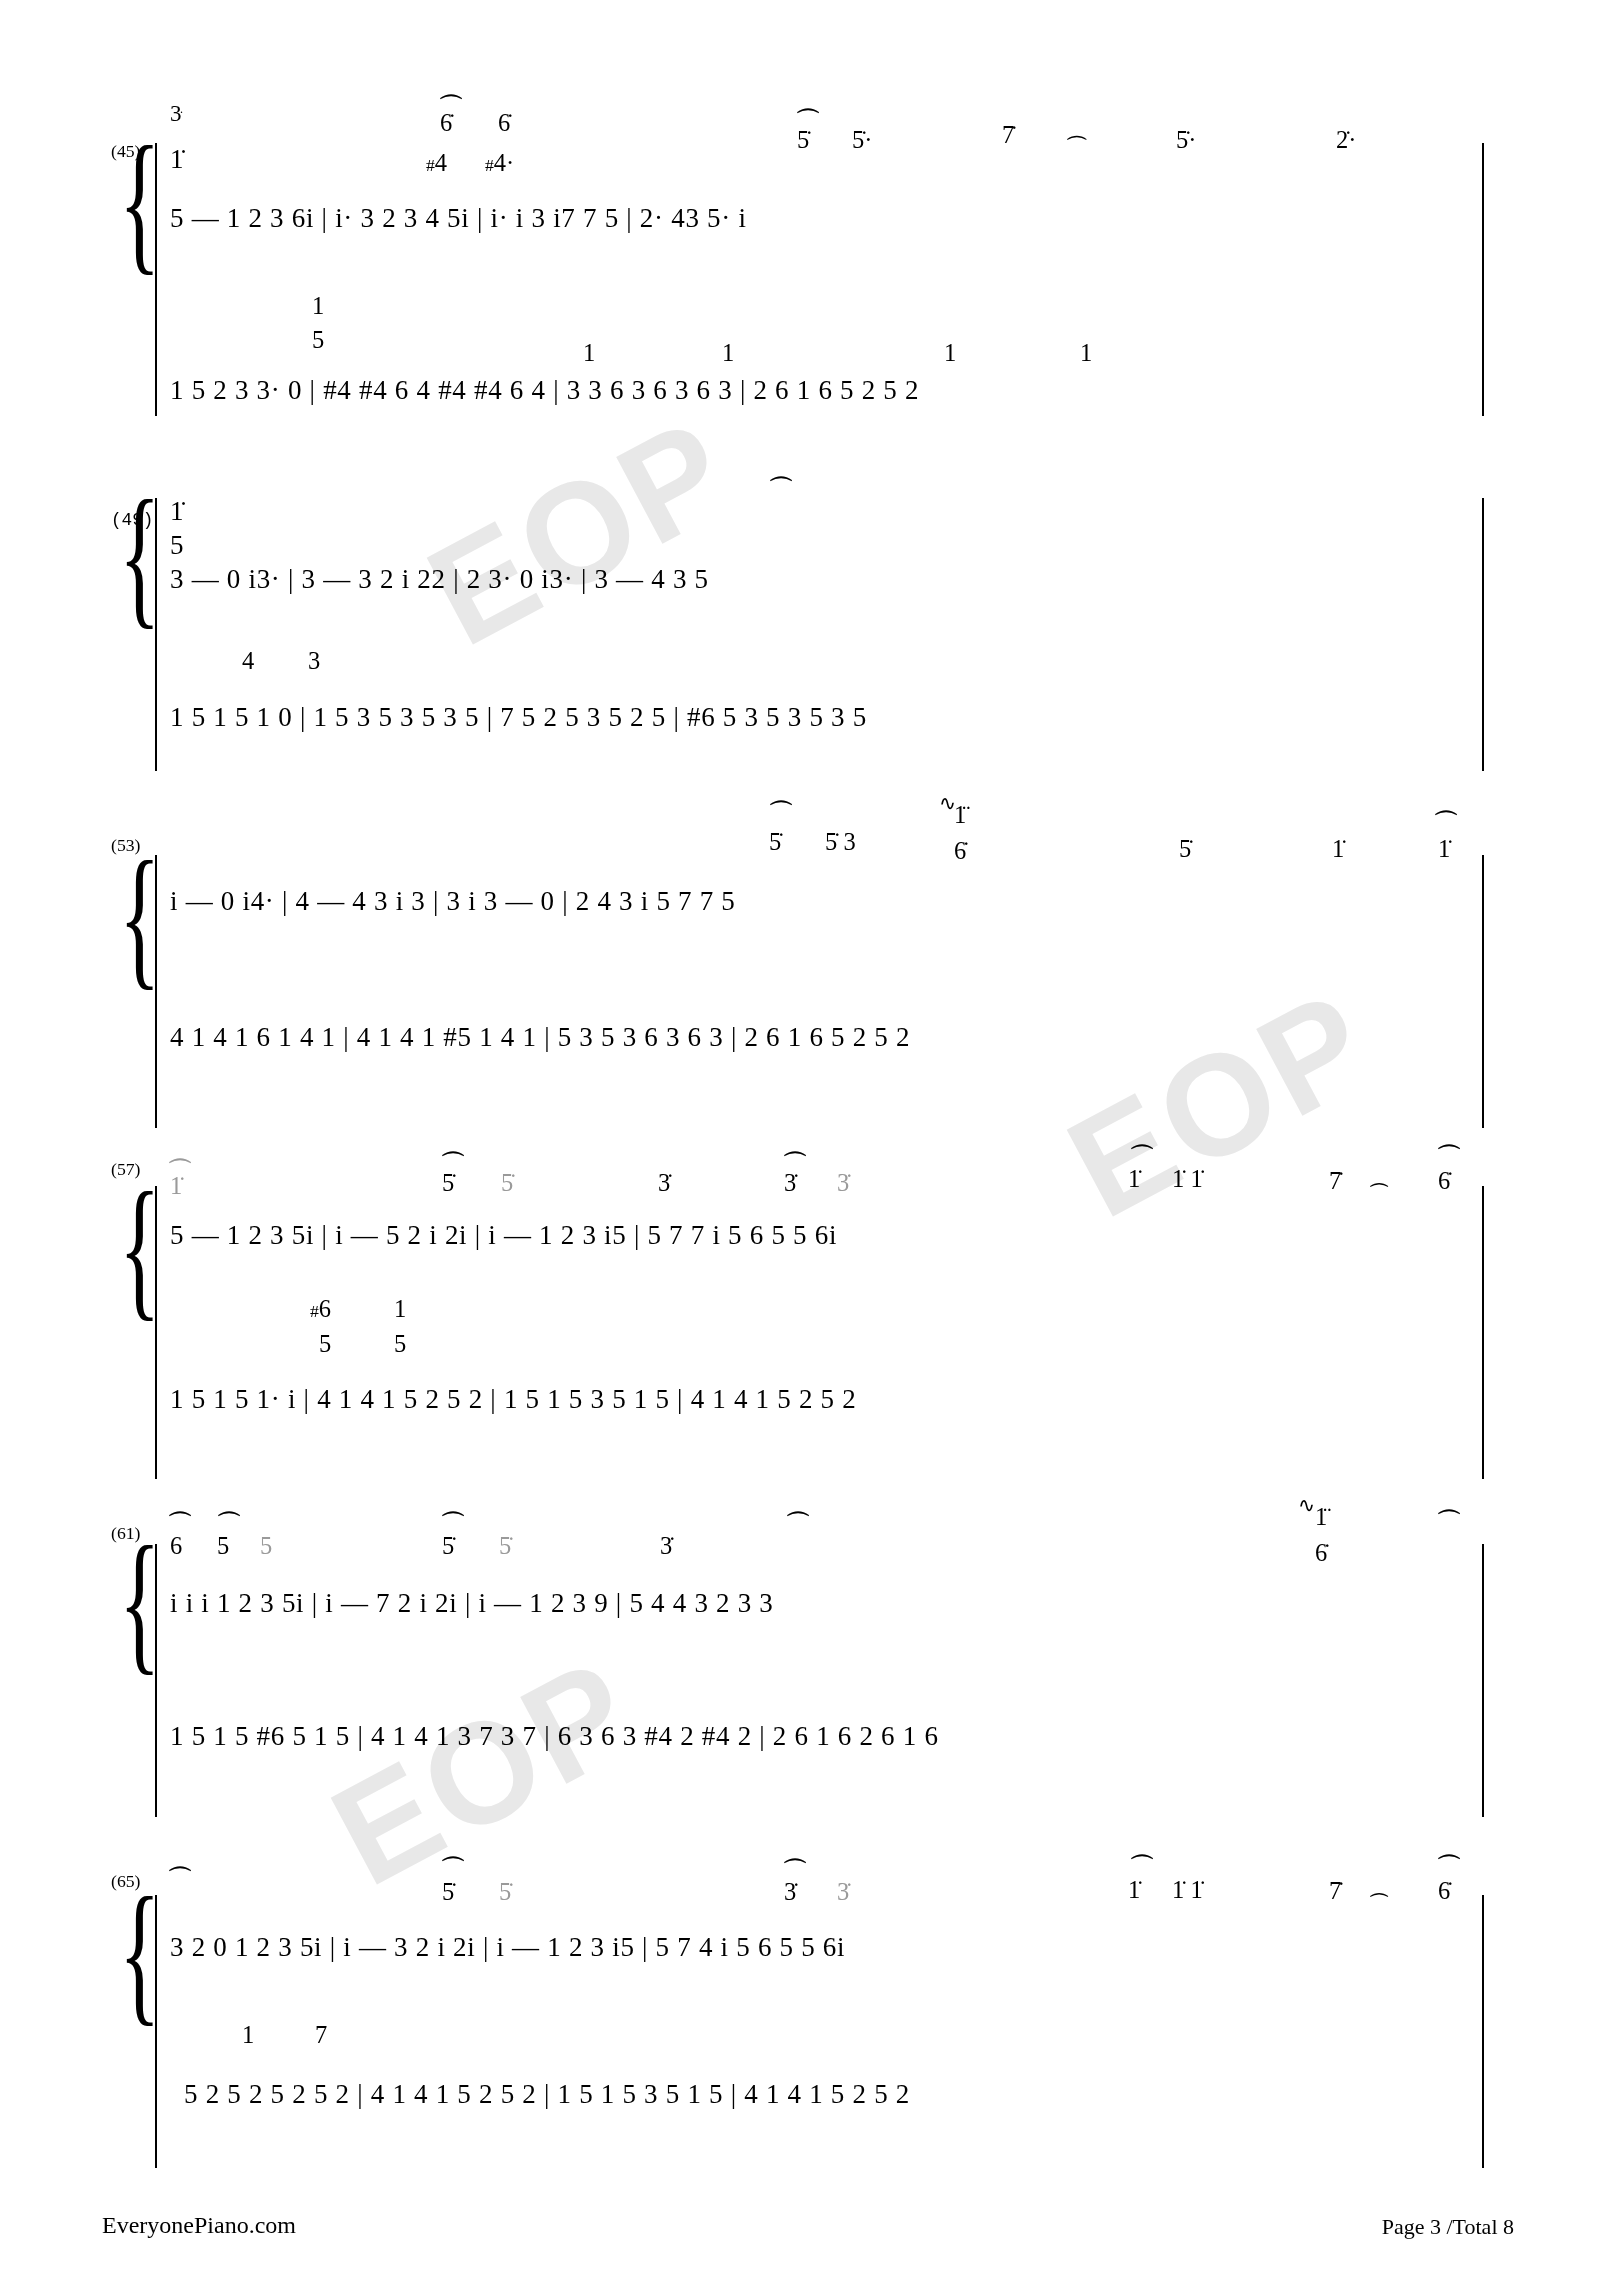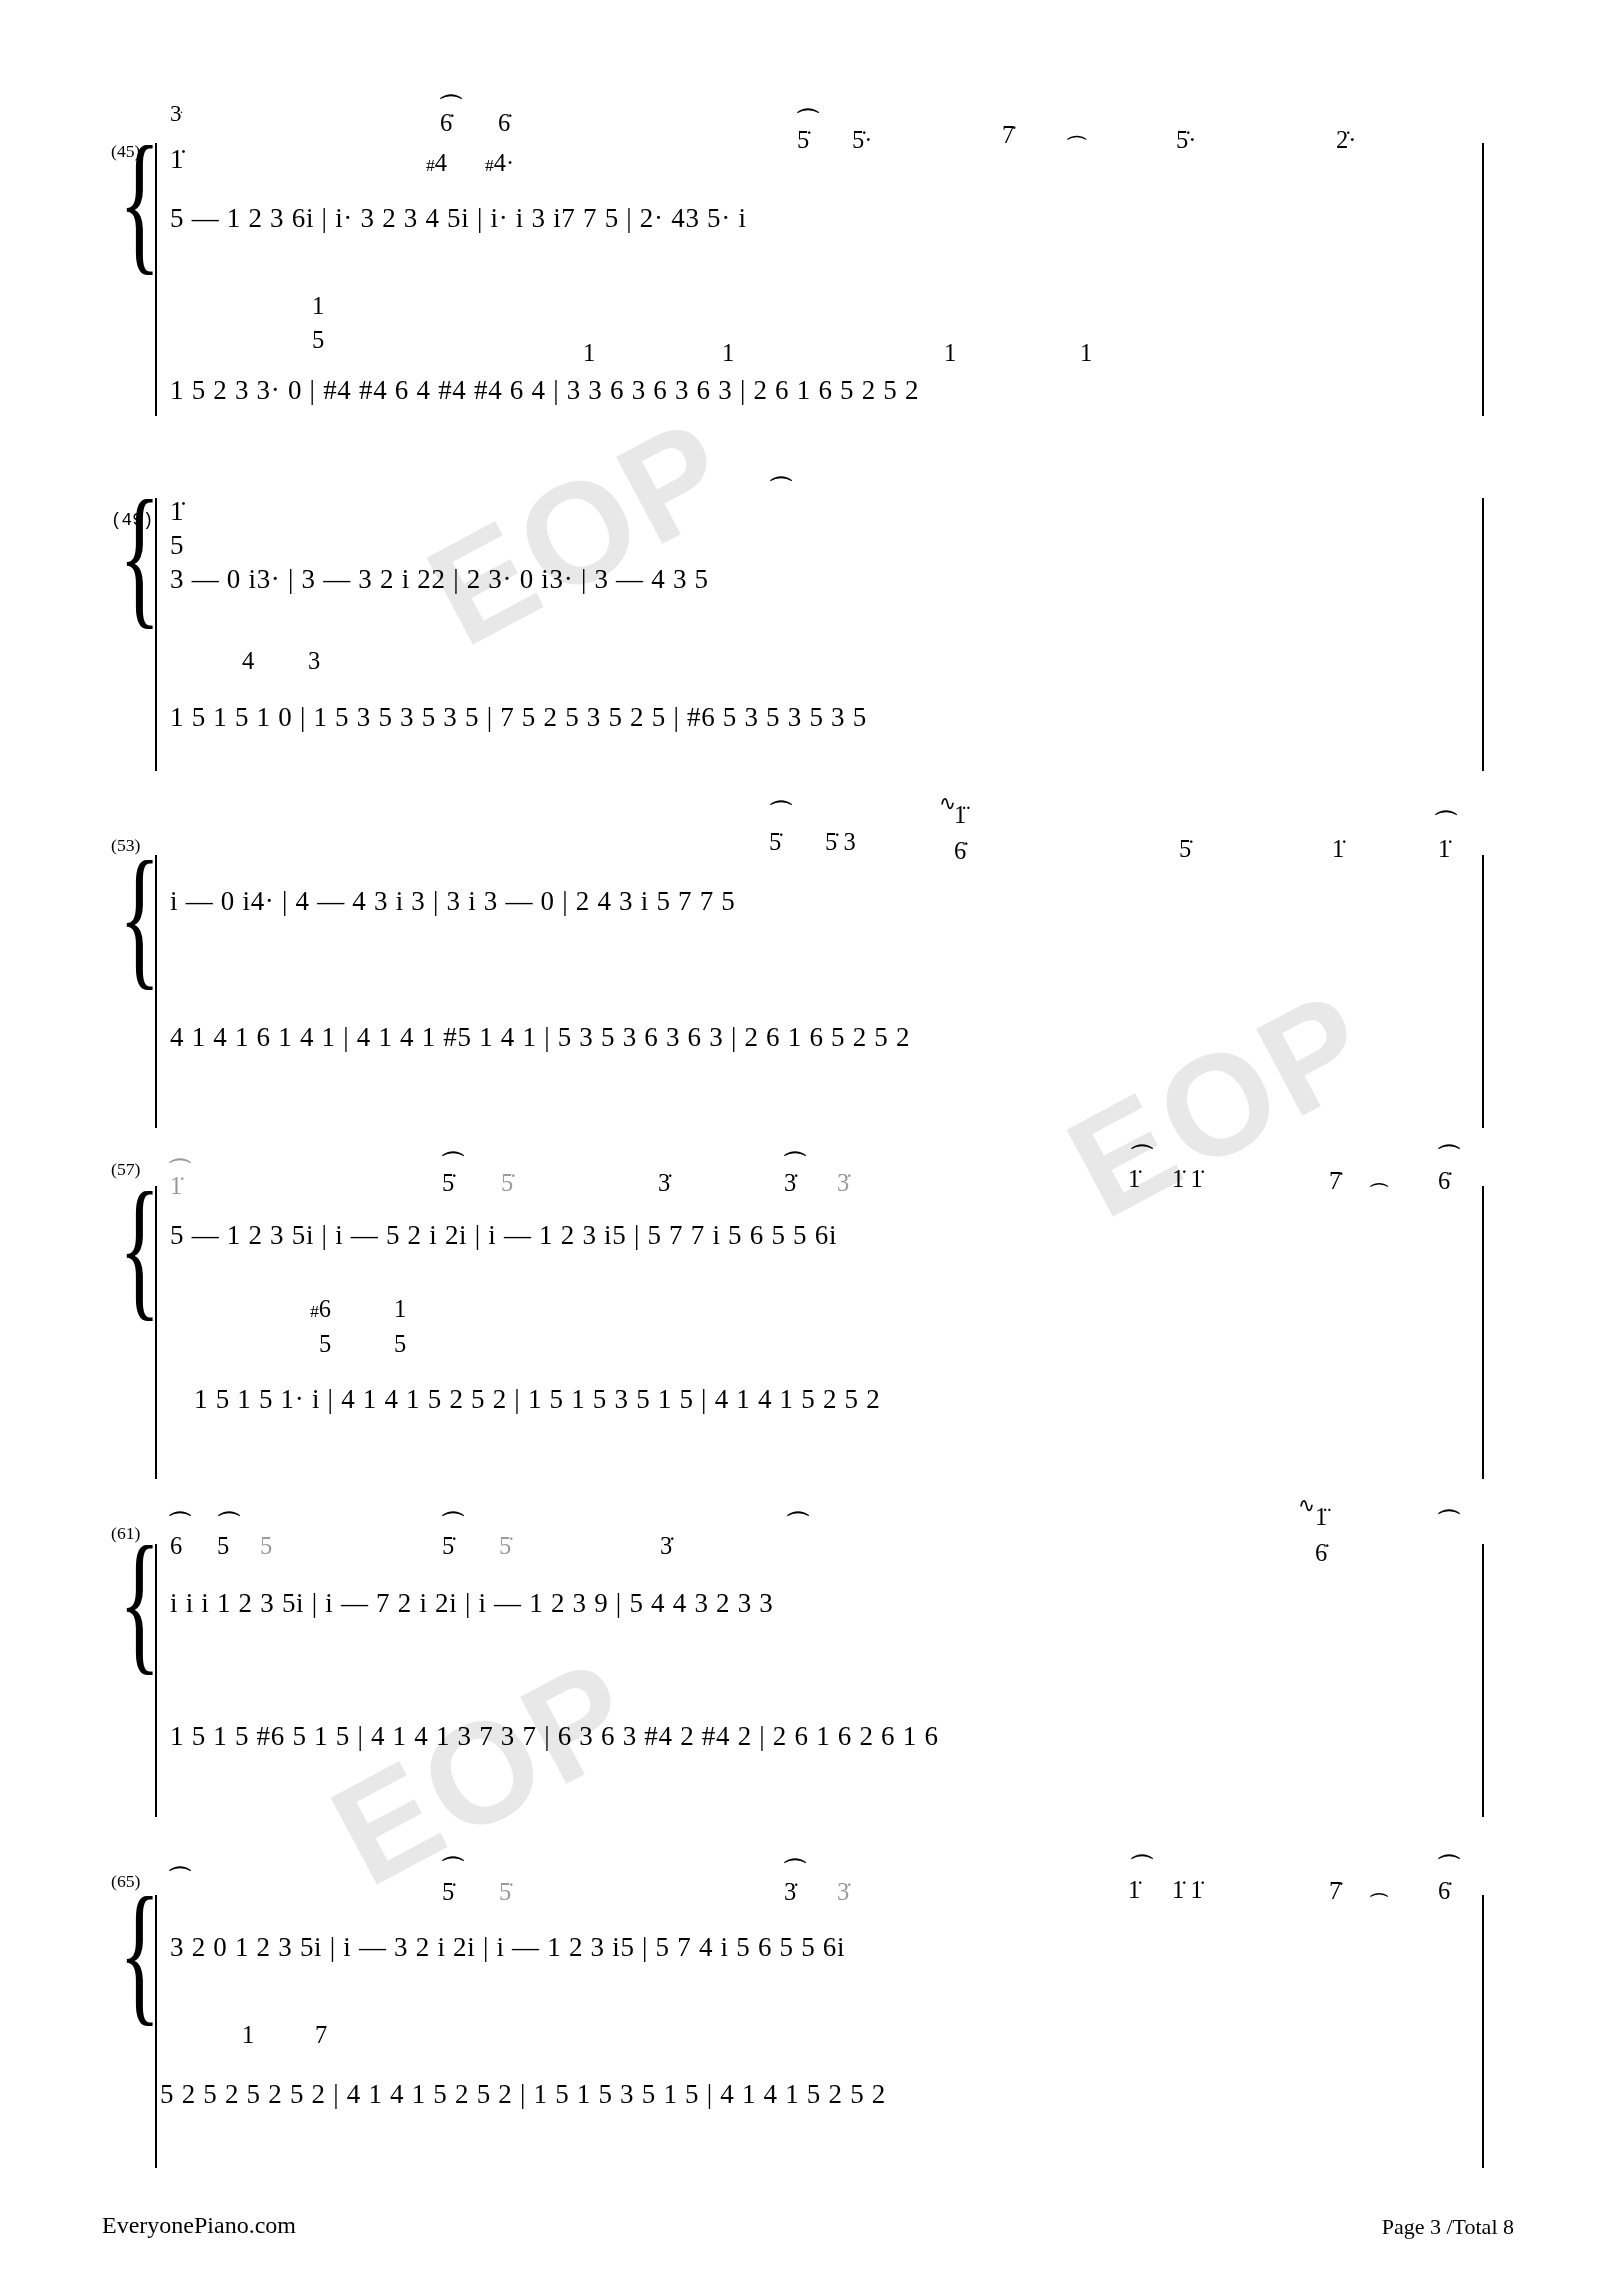--- a/index.html
+++ b/index.html
@@ -211,21 +211,21 @@
       <div class="upper" style="left:1438px; top:1145px; font-size:23px;">⏜</div>
       <div class="upper" style="left:1438px; top:1167px;">6̇</div>
 
       <div class="staffline rh" style="left:170px; top:1220px;">5  —   1 2  3 5i | i  —   5 2  i 2i | i  —   1 2  3 i5 | 5 7 7   i 5 6 5  5 6i</div>
 
       <div class="upper" style="left:310px; top:1295px;"><span style="font-size:17.7px;">#</span>6</div>
       <div class="upper" style="left:394px; top:1295px;">1</div>
       <div class="upper" style="left:319px; top:1330px;">5</div>
       <div class="upper" style="left:394px; top:1330px;">5</div>
 
-      <div class="staffline lh" style="left:170px; top:1384px;margin-left:24px;">1 5  1 5  1·   i | 4 1  4 1  5 2  5 2 | 1 5  1 5  3 5  1 5 | 4 1  4 1  5 2  5 2</div>
+      <div class="staffline lh" style="left:170px; top:1384px;">1 5  1 5  1·   i | 4 1  4 1  5 2  5 2 | 1 5  1 5  3 5  1 5 | 4 1  4 1  5 2  5 2</div>
 
       <div class="barline" style="left:1482px; top:1186px; height:293px;"></div>
     </div>
 
     <div class="system">
       <div class="meas-label" style="left:111px; top:1523px;">(61)</div>
       <div class="brace" style="left:119px; top:1523px;">{</div>
       <div class="barline" style="left:155px; top:1544px; height:273px;"></div>
 
       <div class="upper" style="left:169px; top:1512px; font-size:23px;">⏜</div>
@@ -267,21 +267,21 @@
       <div class="upper" style="left:1329px; top:1877px;">7̇</div>
       <div class="upper" style="left:1370px; top:1893px; font-size:19px;">⏜</div>
       <div class="upper" style="left:1438px; top:1855px; font-size:23px;">⏜</div>
       <div class="upper" style="left:1438px; top:1877px;">6̇</div>
 
       <div class="staffline rh" style="left:170px; top:1932px;">3 2   0 1 2  3 5i | i  —   3 2  i 2i | i  —   1 2  3 i5 | 5 7 4   i 5 6 5 5  6i</div>
 
       <div class="upper" style="left:242px; top:2021px;">1</div>
       <div class="upper" style="left:315px; top:2021px;">7</div>
 
-      <div class="staffline lh" style="left:160px; top:2079px;">5 2  5 2  5 2  5 2 | 4 1  4 1  5 2  5 2 | 1 5  1 5  3 5  1 5 | 4 1  4 1  5 2  5 2</div>
+      <div class="staffline lh" style="left:184px; top:2079px;">5 2  5 2  5 2  5 2 | 4 1  4 1  5 2  5 2 | 1 5  1 5  3 5  1 5 | 4 1  4 1  5 2  5 2</div>
 
       <div class="barline" style="left:1482px; top:1895px; height:273px;"></div>
     </div>
 
   </div>
 
   <div class="footer-left">EveryonePiano.com</div>
   <div class="footer-right">Page 3 /Total 8</div>
 
 </div>

